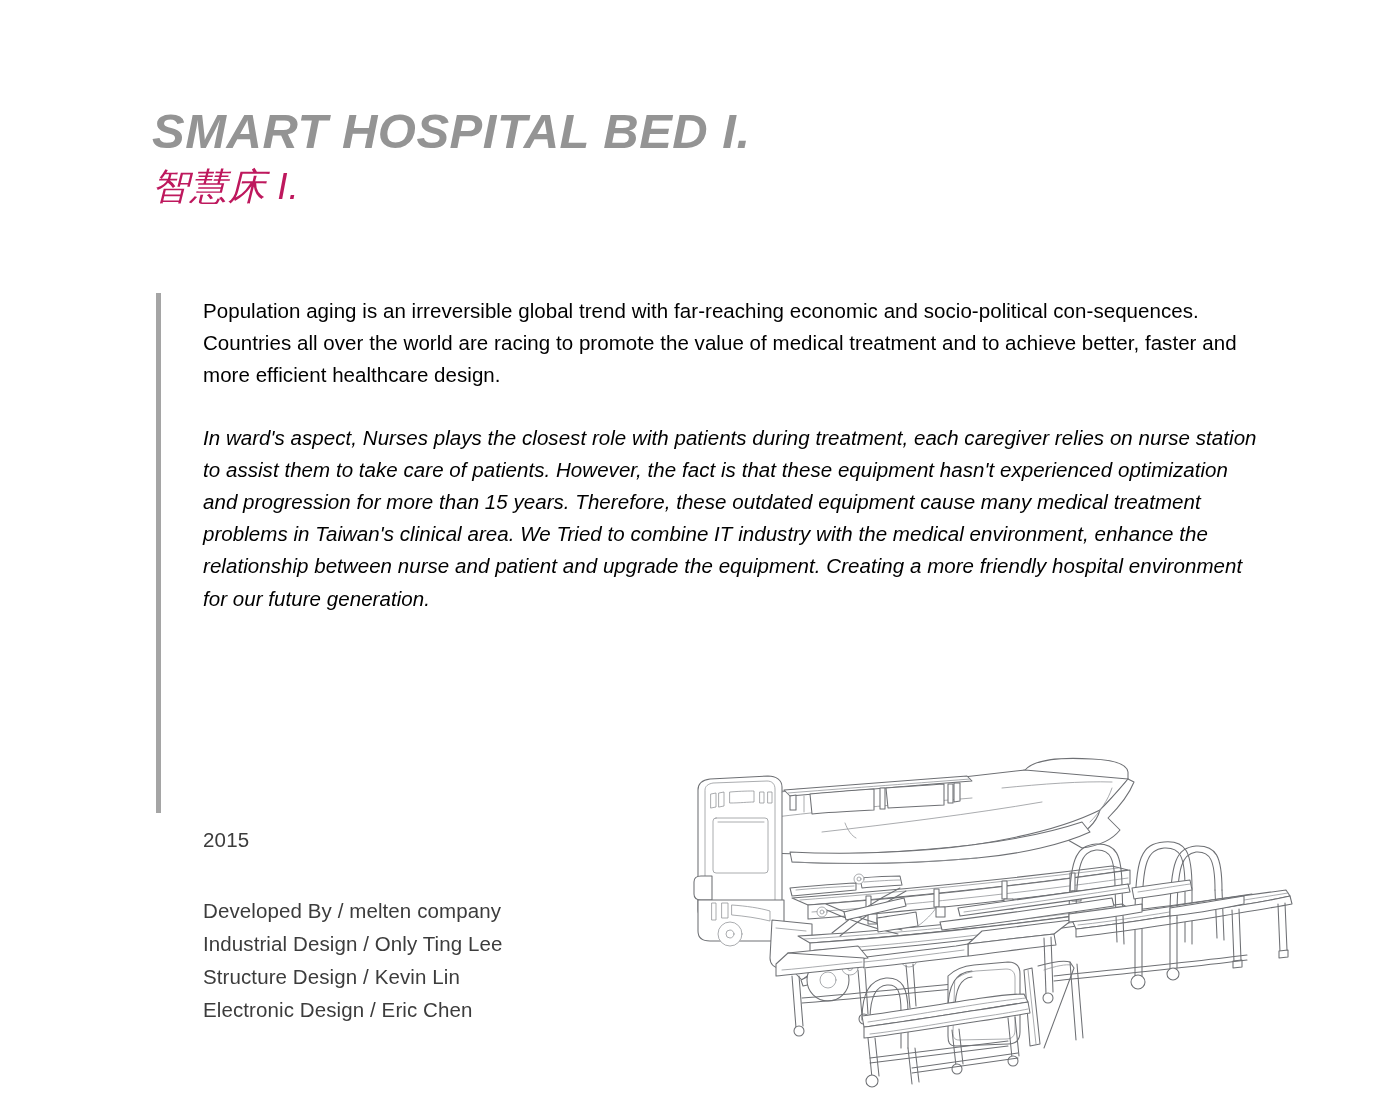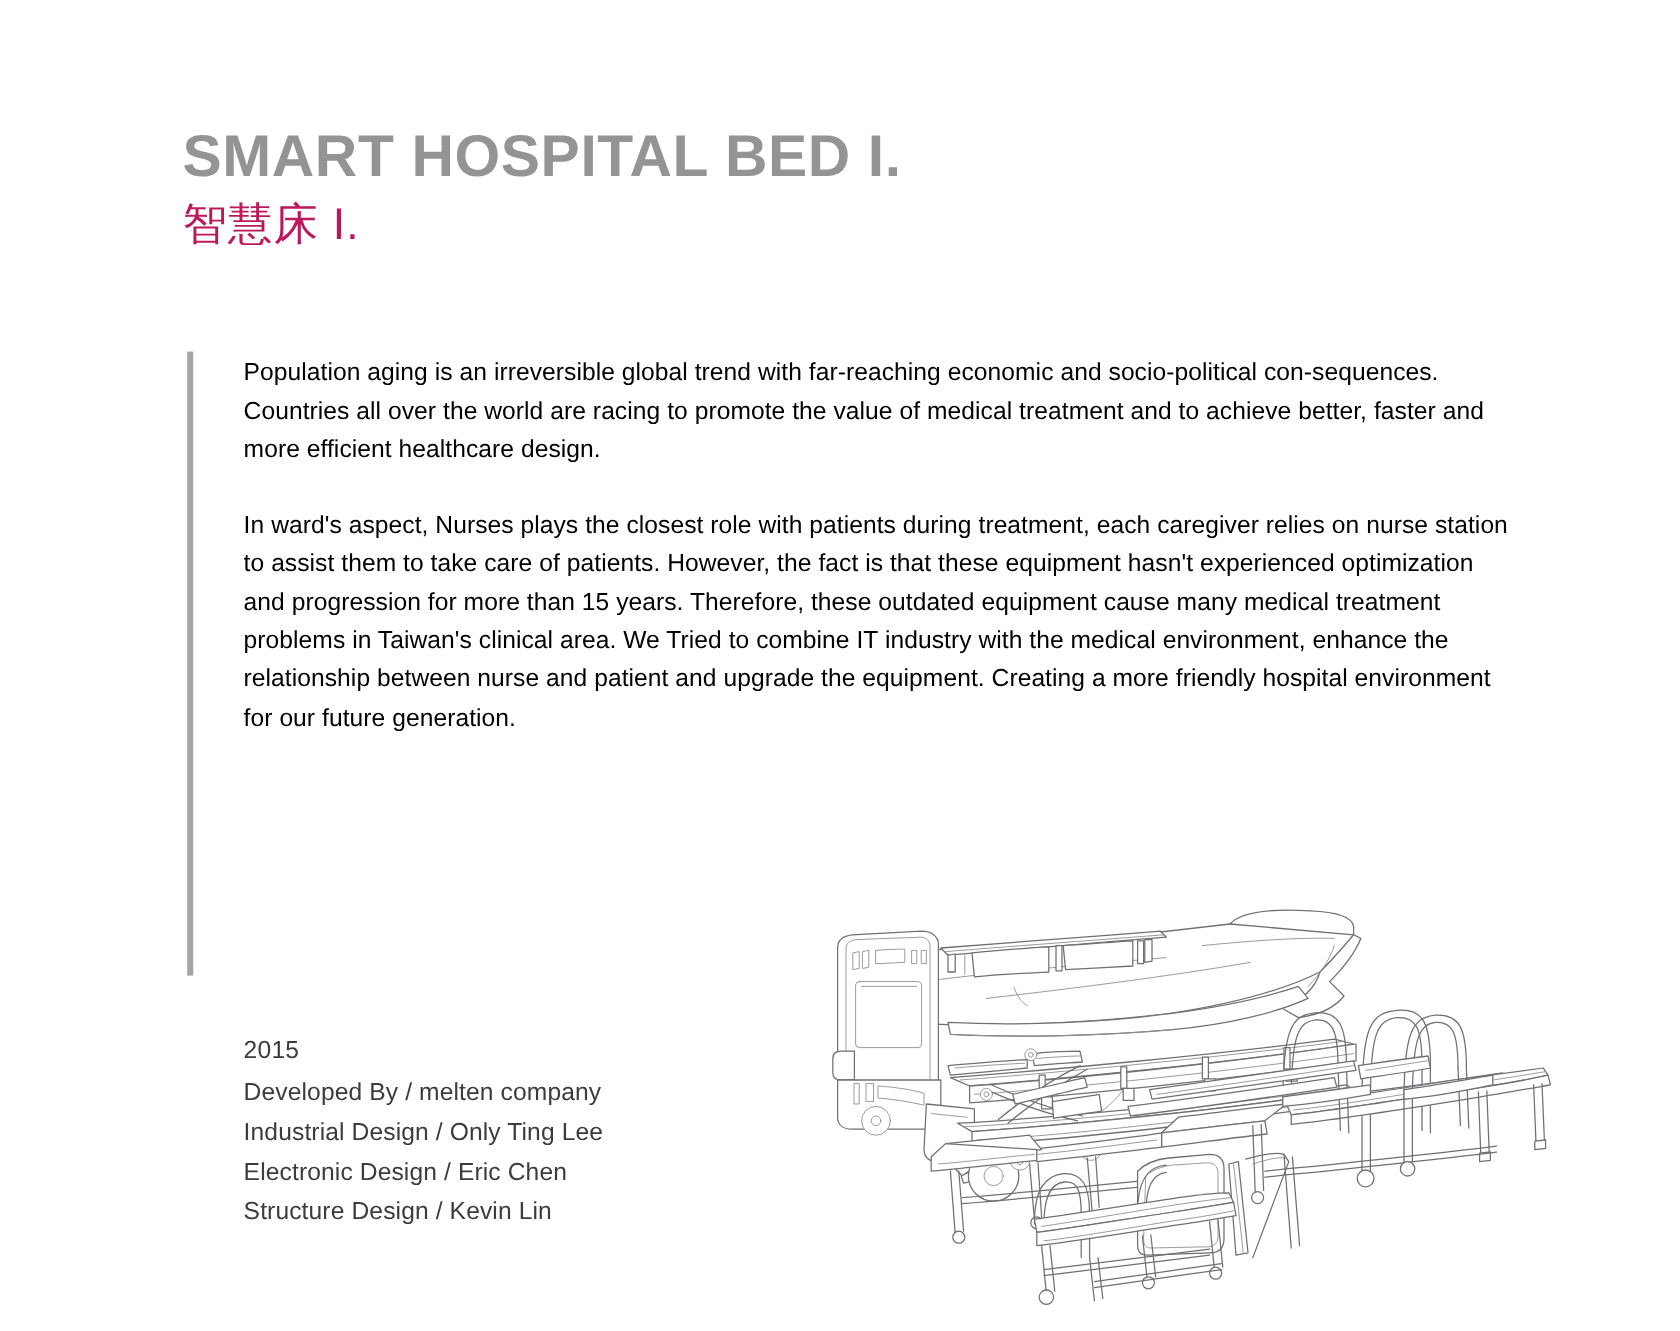--- a/index.html
+++ b/index.html
@@ -18,20 +18,21 @@
     background: #ffffff;
     overflow: hidden;
   }
 
   
   .title-block {
     position: absolute;
     left: 152px;
     top: 105px;
     width: 900px;
+    font-style: italic;
   }
   .title-en {
     font-size: 49px;
     font-weight: bold;
     letter-spacing: 0.5px;
     color: #949494;
     line-height: 1.08;
     margin: 0;
     white-space: nowrap;
   }
@@ -69,27 +70,27 @@
     margin: 0 0 44px 0;
     line-height: 1.3;
   }
   .para {
     font-size: 20.5px;
     color: #000000;
     line-height: 32.2px;
     margin: 0 0 30px 0;
     letter-spacing: 0.05px;
   }
-  .para:last-child { margin-bottom: 12px; }
+  .para:last-child { margin-bottom: 12px; font-style: italic; }
 
   
   .year {
     position: absolute;
     left: 203px;
-    top: 864px;
+    top: 828px;
     font-size: 20.5px;
     color: #3c3c3c;
     letter-spacing: 0.2px;
   }
   .credits {
     position: absolute;
     left: 203px;
     top: 894px;
     font-size: 20.5px;
     color: #3c3c3c;
@@ -126,22 +127,22 @@
 
   <div class="copy">
     <p class="para">Population aging is an irreversible global trend with far-reaching economic and socio-political con-sequences. Countries all over the world are racing to promote the value of medical treatment and to achieve better, faster and more efficient healthcare design.</p>
     <p class="para">In ward's aspect, Nurses plays the closest role with patients during treatment, each caregiver relies on nurse station to assist them to take care of patients. However,  the fact is that these equipment hasn't experienced optimization and progression for more than 15 years. Therefore, these outdated equipment cause many medical treatment problems in Taiwan's clinical area. We Tried to combine IT industry with the medical environment, enhance the relationship between nurse and patient and upgrade the equipment. Creating a more friendly hospital environment for our future generation.</p>
   </div>
 
   <div class="year">2015</div>
   <div class="credits">
     <div class="credit-line">Developed By / melten company</div>
     <div class="credit-line">Industrial Design / Only Ting Lee</div>
+    <div class="credit-line">Structure Design / Kevin Lin</div>
     <div class="credit-line">Electronic Design / Eric Chen</div>
-    <div class="credit-line">Structure Design / Kevin Lin</div>
   </div>
 
   <div class="illustration">
     <svg viewBox="0 0 625 340" xmlns="http://www.w3.org/2000/svg">
 
       <g>
         <path class="ln-f" d="M353 22 C 362 12 388 9 420 11 C 444 12 455 17 456 24 L 456 31 C 450 36 442 40 436 43 L 300 50 L 250 44 Z"></path>
         <path class="ln-f" d="M30 48 C 60 44 120 42 170 43 L 353 22 L 456 31 C 450 40 440 50 428 62 C 400 76 360 88 300 97 C 240 104 160 108 95 105 C 60 103 38 98 30 90 Z"></path>
         <path class="ln-t" d="M96 70 C 150 63 230 56 300 50"></path>
         <path class="ln-t" d="M150 84 C 220 76 300 66 370 54"></path>

